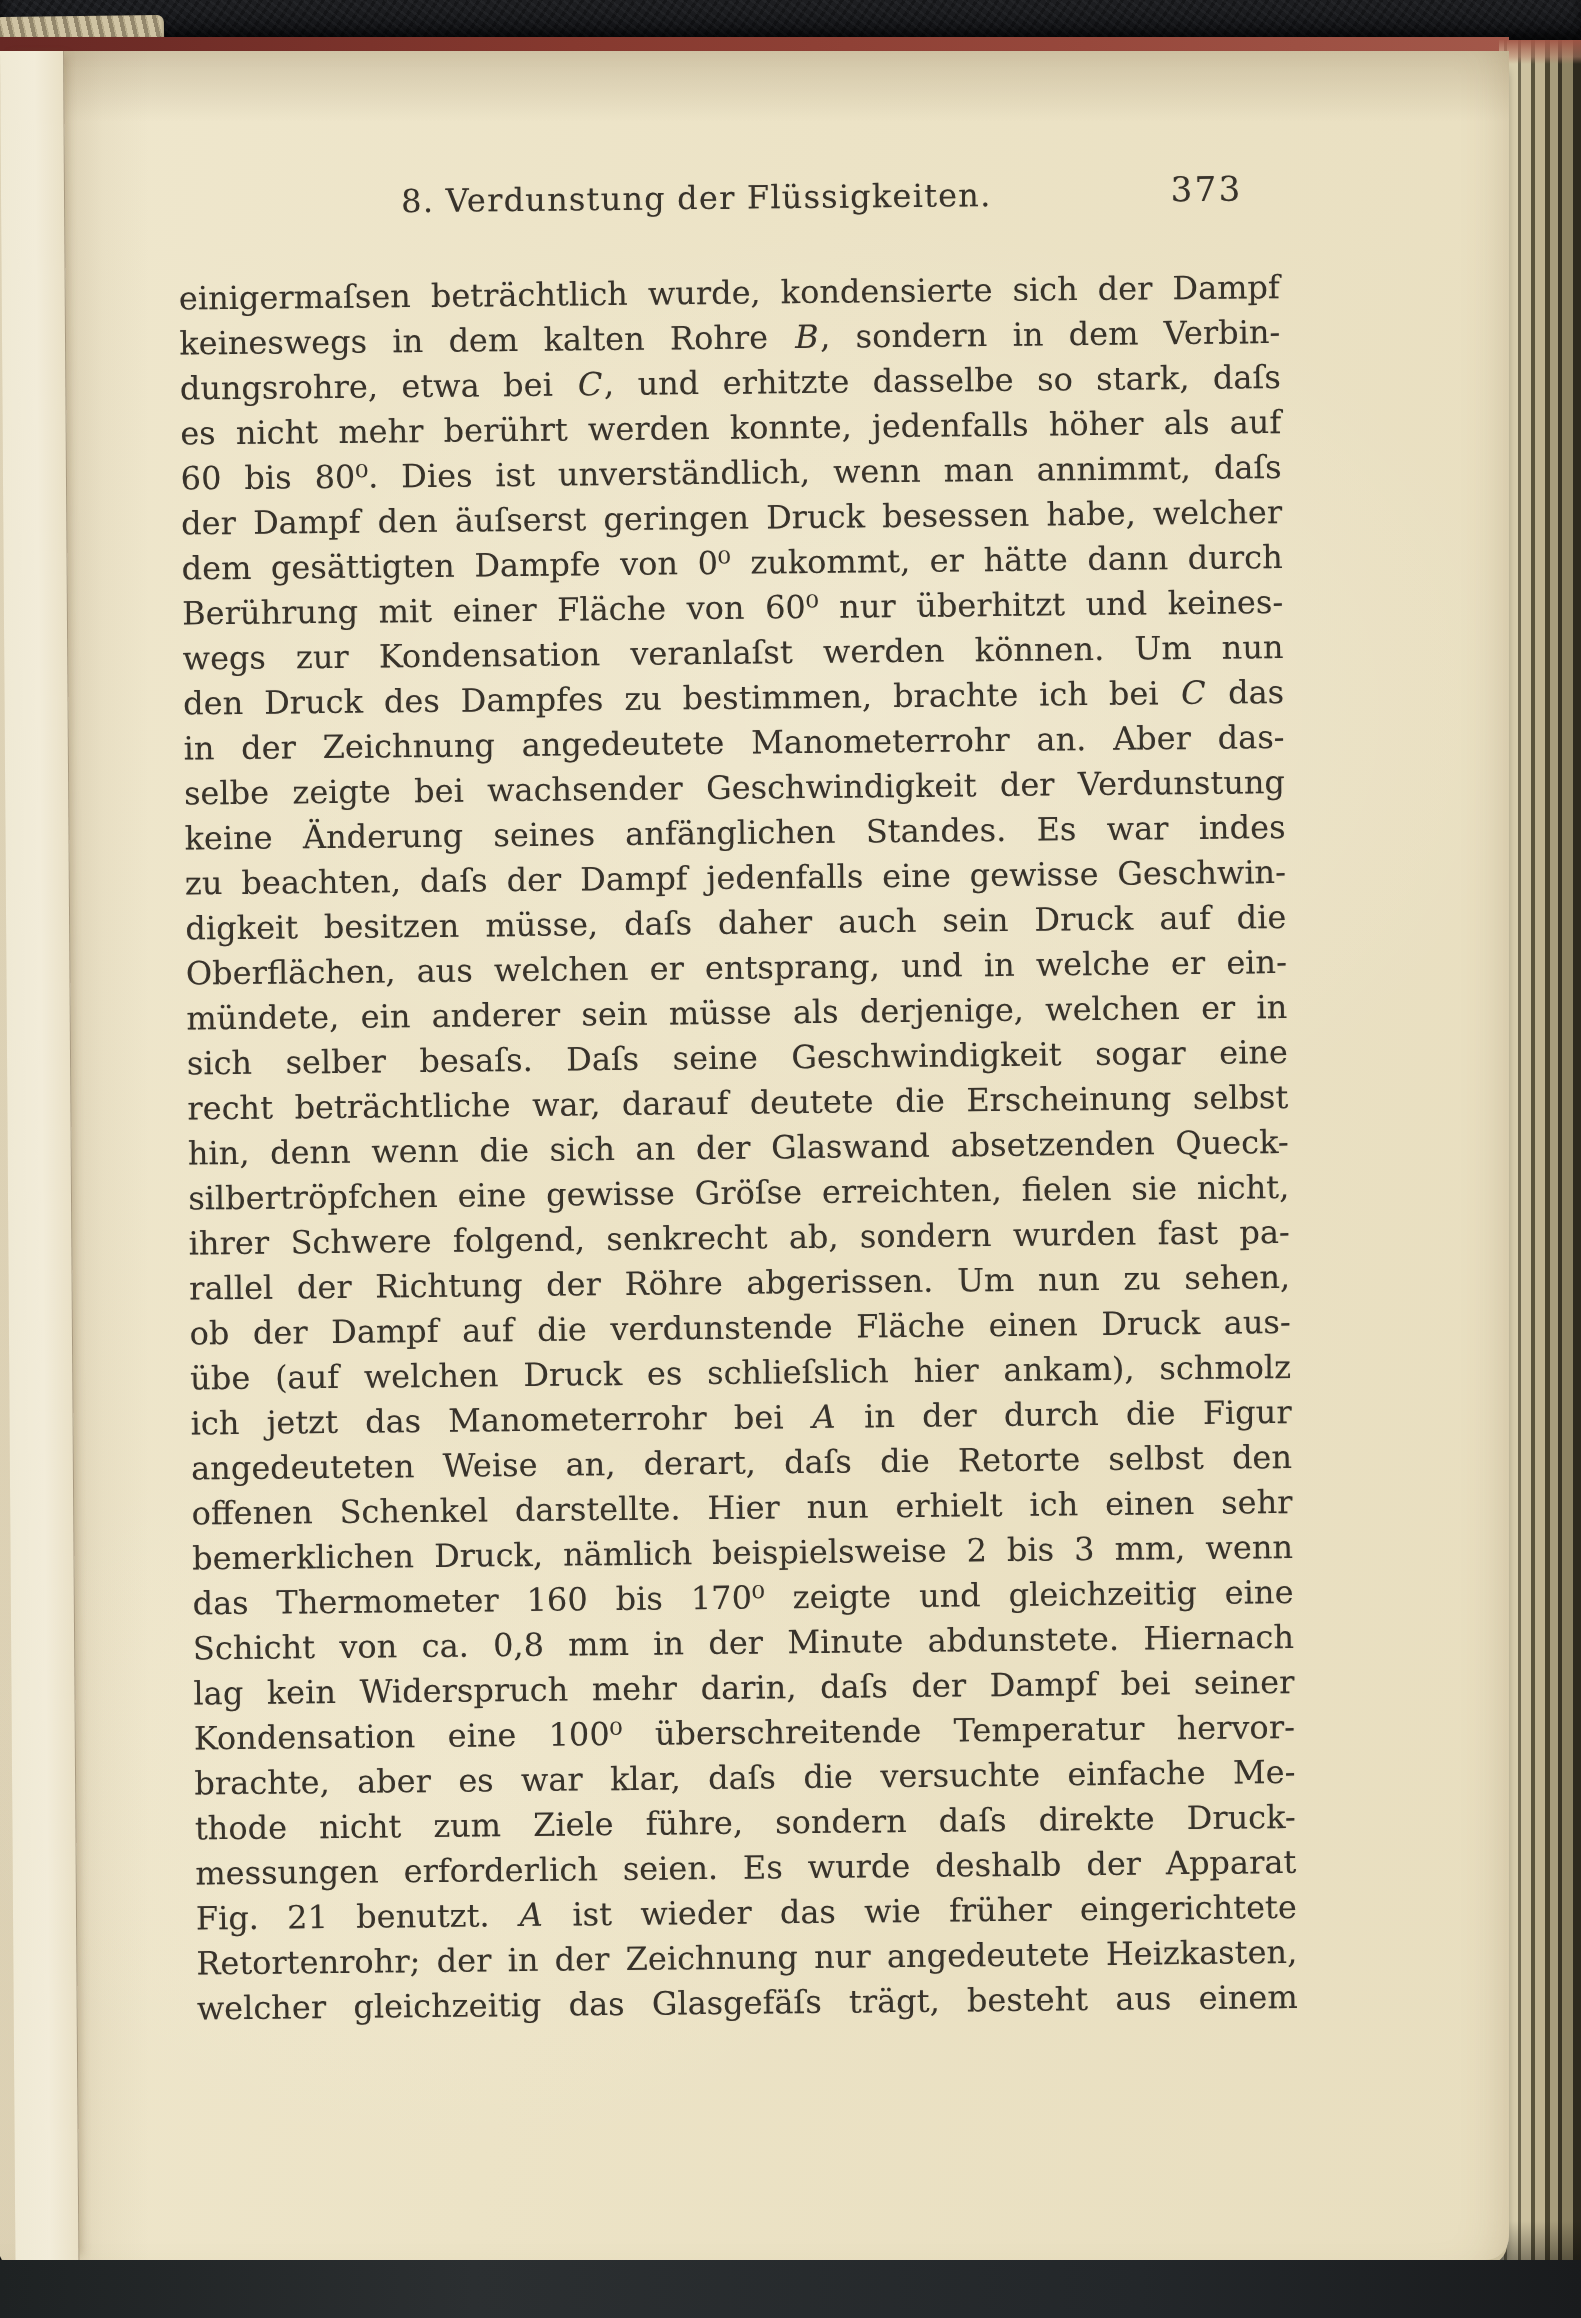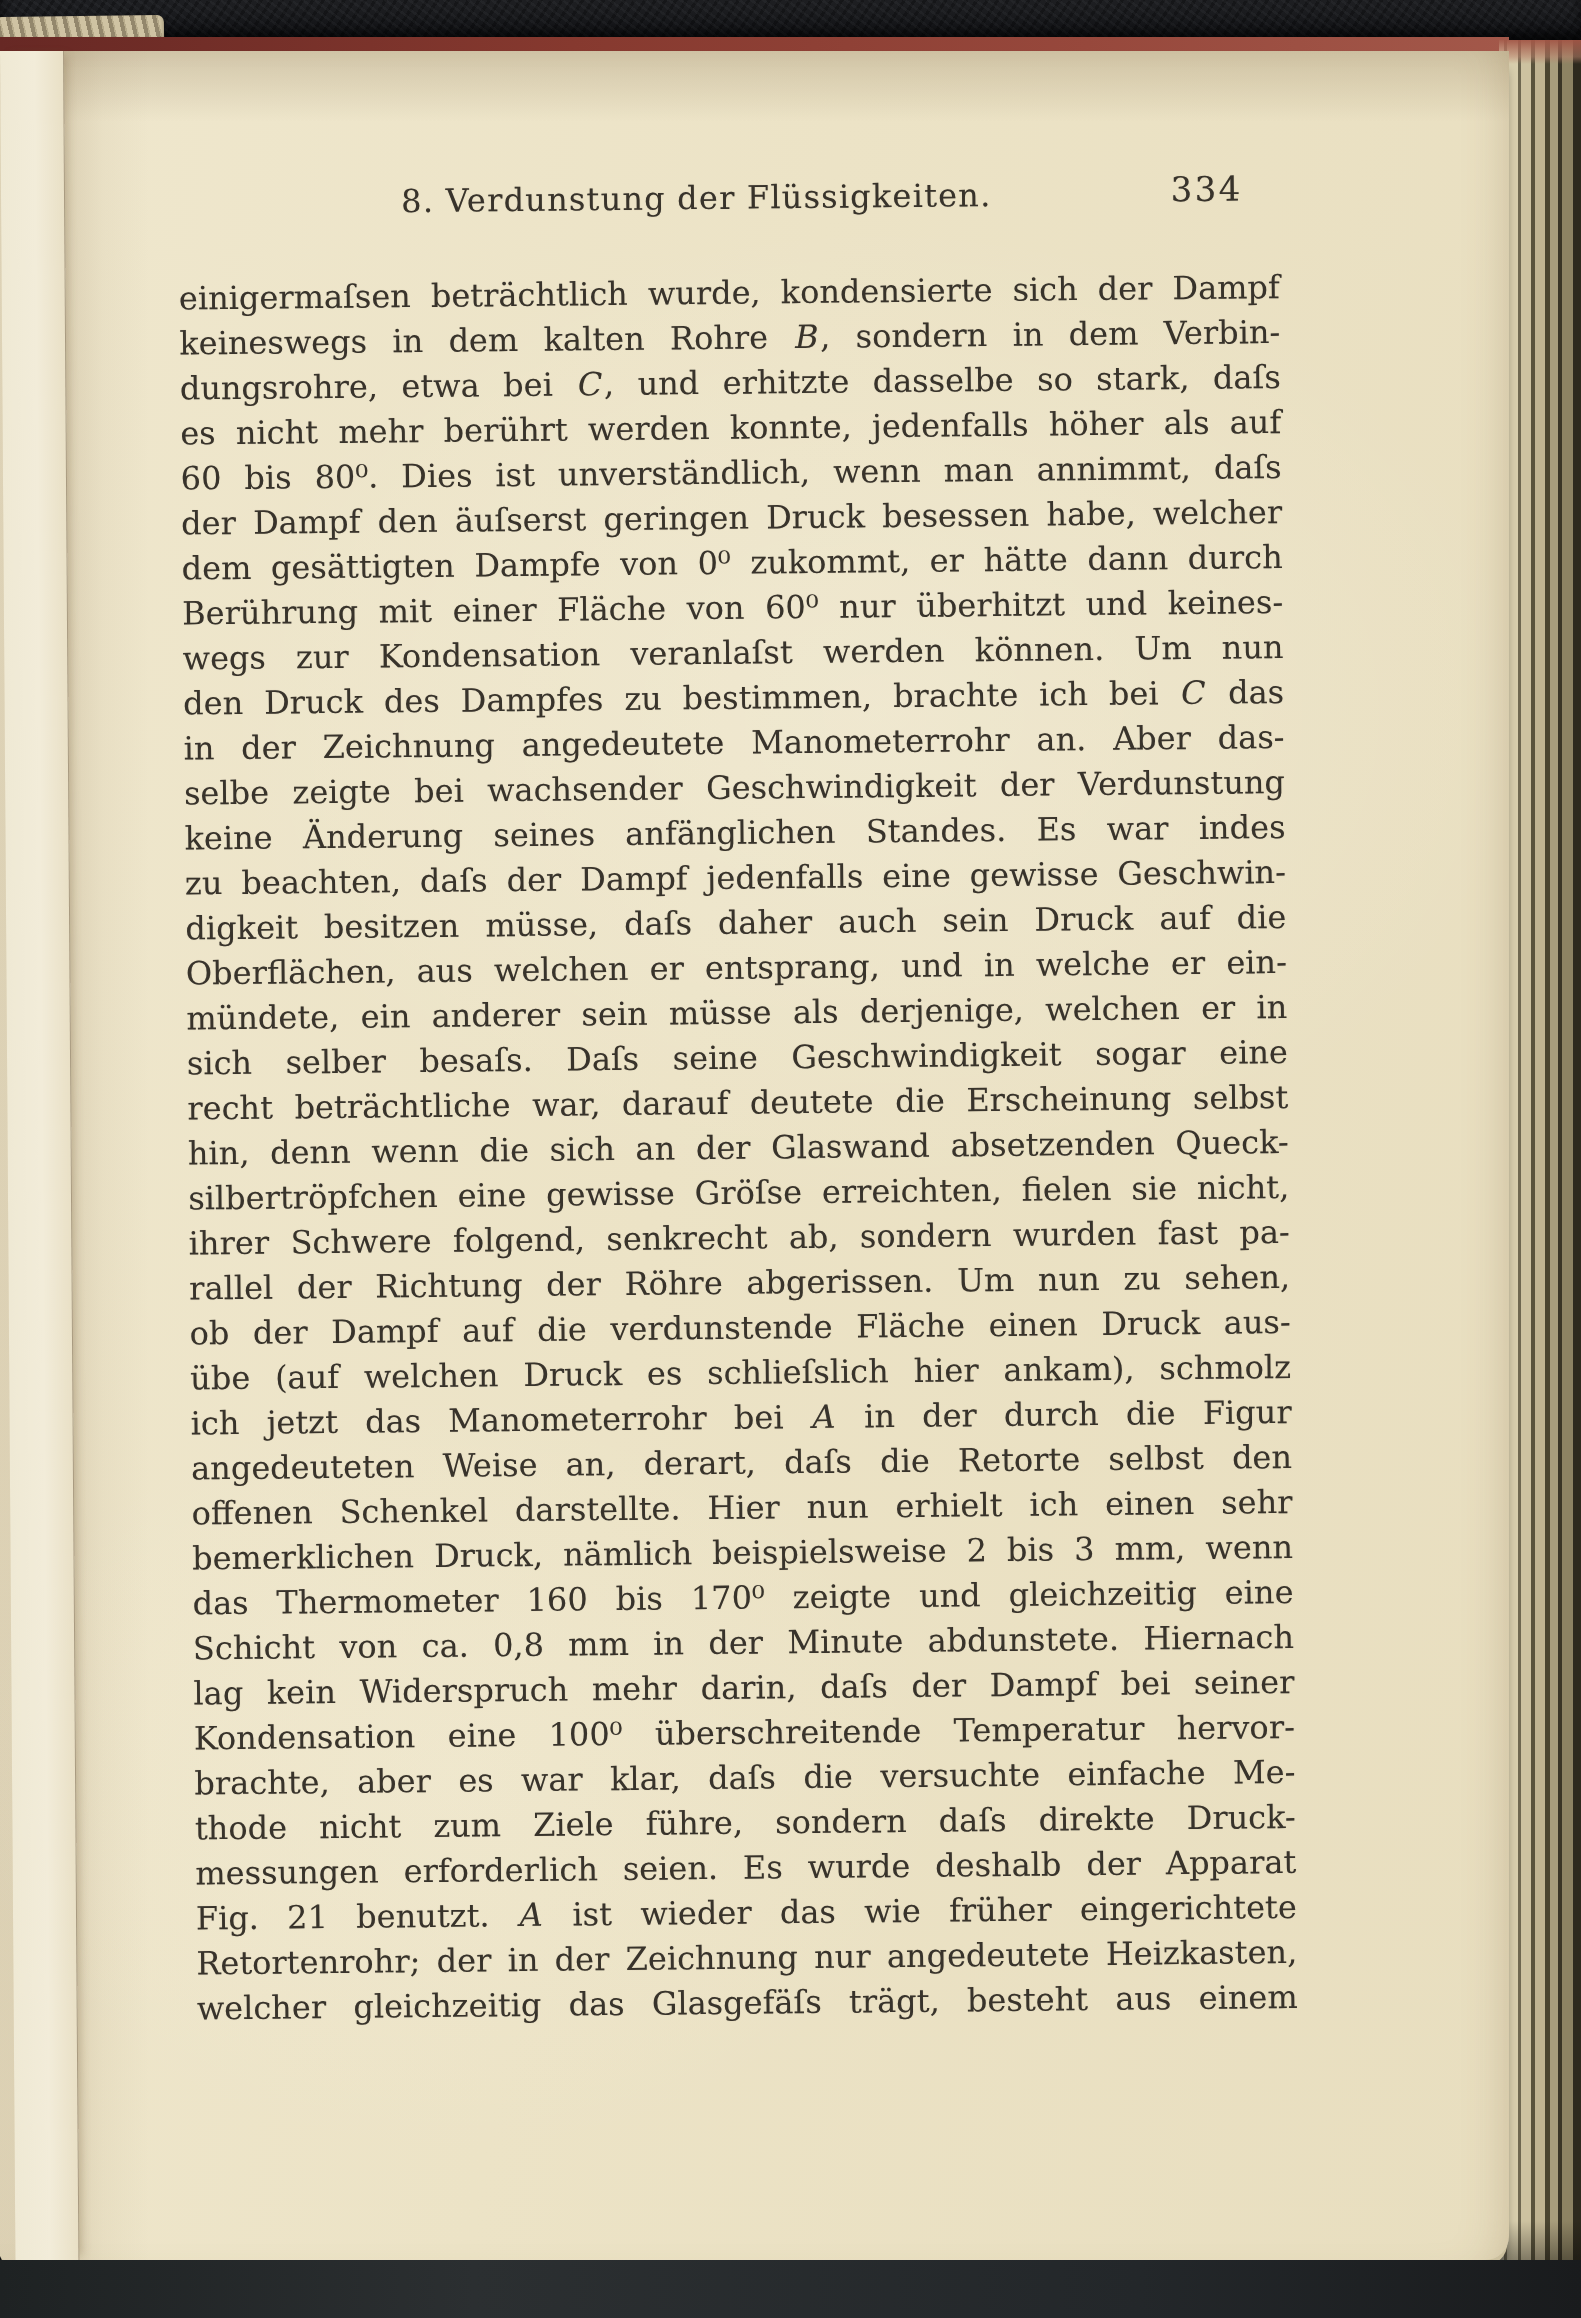--- a/index.html
+++ b/index.html
@@ -111,21 +111,21 @@
     <div class="fore-edge-stain"></div>
     <div class="fore-edge-shade"></div>
   </div>
 
   <div class="page">
     <div class="gutter-strip"></div>
 
     <div class="text-block">
       <div class="header-row">
         <div class="section-title">8.  Verdunstung der Flüssigkeiten.</div>
-        <div class="page-number">334</div>
+        <div class="page-number">373</div>
       </div>
       <div class="body-text">
           <div class="line">einigermaſsen beträchtlich wurde, kondensierte sich der Dampf</div>
           <div class="line">keineswegs in dem kalten Rohre <i>B</i>, sondern in dem Verbin-</div>
           <div class="line">dungsrohre, etwa bei <i>C</i>, und erhitzte dasselbe so stark, daſs</div>
           <div class="line">es nicht mehr berührt werden konnte, jedenfalls höher als auf</div>
           <div class="line">60 bis 80⁰.  Dies ist unverständlich, wenn man annimmt, daſs</div>
           <div class="line">der Dampf den äuſserst geringen Druck besessen habe, welcher</div>
           <div class="line">dem gesättigten Dampfe von 0⁰ zukommt, er hätte dann durch</div>
           <div class="line">Berührung mit einer Fläche von 60⁰ nur überhitzt und keines-</div>

